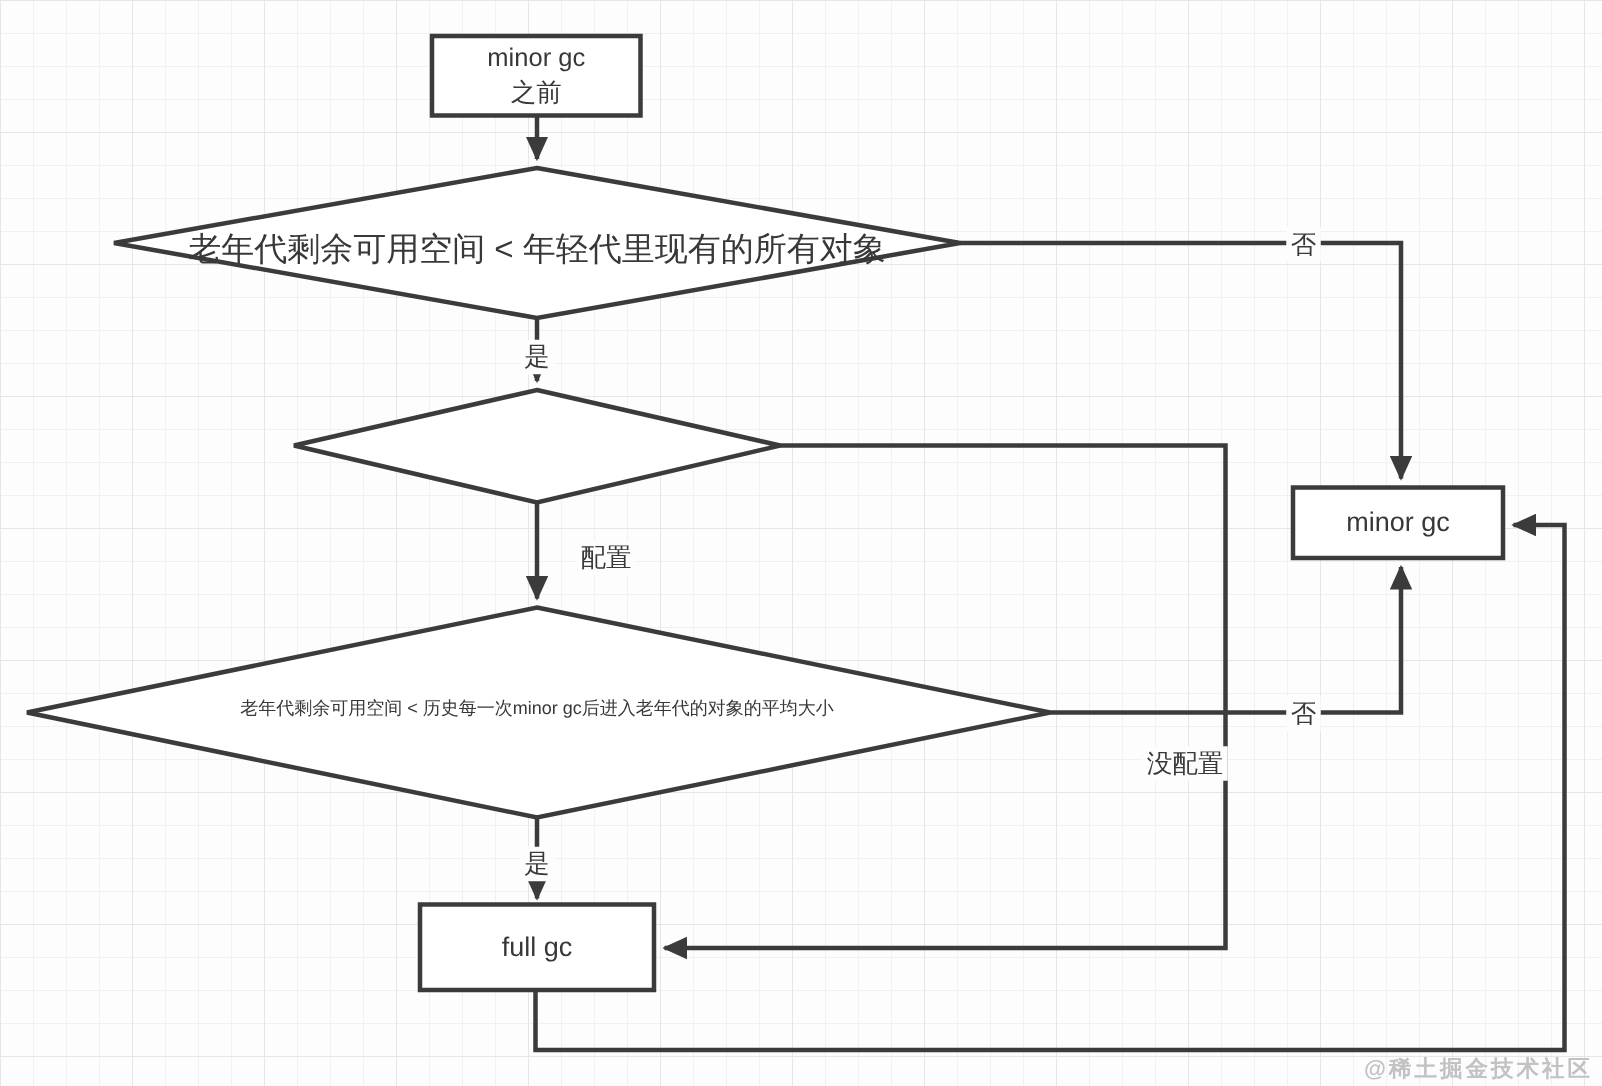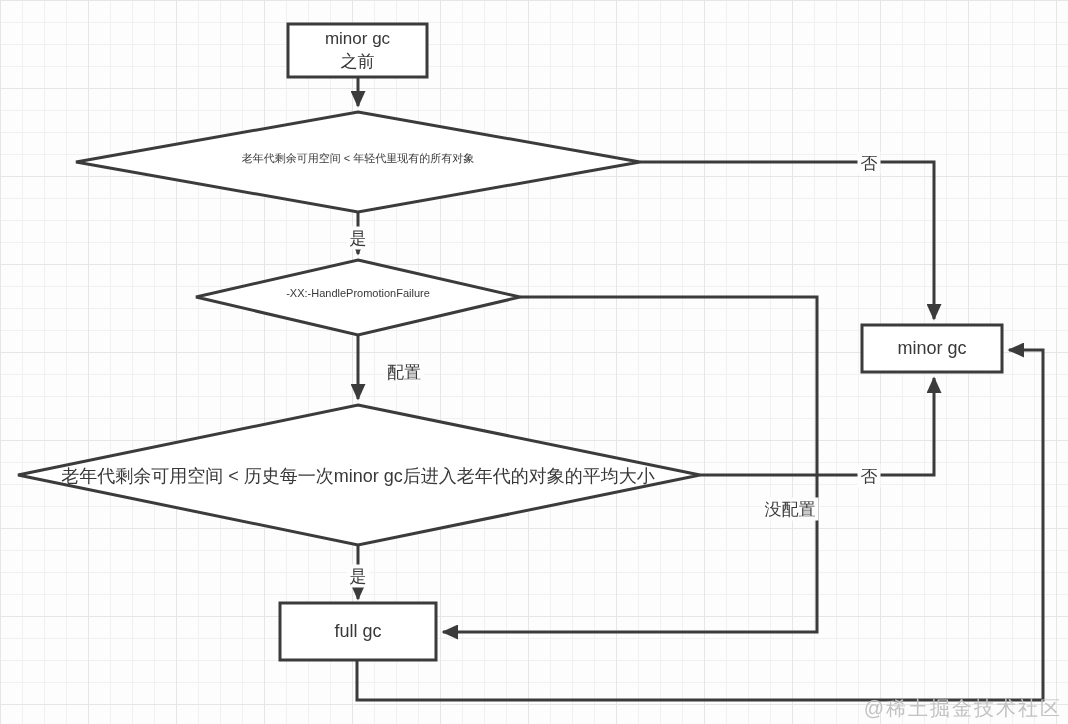--- a/index.html
+++ b/index.html
@@ -32,21 +32,21 @@
     stroke-width: 3;
   }
   .edge {
     fill: none;
     stroke: #3b3b3b;
     stroke-width: 3;
   }
   .node-text {
     position: absolute;
     color: #383838;
-    font-size: 11px;
+    font-size: 22px;
     text-align: center;
     white-space: nowrap;
     line-height: 1.35;
   }
   .start-text {
     position: absolute;
     display: flex;
     flex-direction: column;
     align-items: center;
     justify-content: center;
@@ -69,23 +69,24 @@
     color: #3a3a3a;
     font-size: 17px;
     padding: 0 3px;
     white-space: nowrap;
   }
   .watermark {
     position: absolute;
     right: 6px;
     bottom: 2px;
     color: #c2c2c2;
-    font-size: 20px;
+    font-size: 15px;
     letter-spacing: 2px;
     white-space: nowrap;
+    font-weight: bold;
   }
 </style>
 </head>
 <body>
 
 <div class="canvas">
 
   <svg class="flow" viewBox="0 0 1068 724" xmlns="http://www.w3.org/2000/svg">
     <defs>
       <marker id="arrow" markerUnits="strokeWidth" markerWidth="6" markerHeight="5" viewBox="0 0 6 5" refX="5" refY="2.5" orient="auto">
@@ -110,23 +111,22 @@
     <rect class="node-shape" x="862" y="325" width="140" height="47"></rect>
   </svg>
 
   <div class="start-text" style="left:288px; top:24px; width:139px; height:53px;">
     <span>minor gc</span>
     <span>之前</span>
   </div>
 
   <div class="node-text" style="left:98px; top:151px; width:520px;">老年代剩余可用空间 &lt; 年轻代里现有的所有对象</div>
 
-  <div class="node-text" style="left:198px; top:286px; width:320px;">-XX:-HandlePromotionFailure</div>
 
-  <div class="node-text" style="left:28px; top:464px; width:660px; font-size:18px;">老年代剩余可用空间 &lt; 历史每一次minor gc后进入老年代的对象的平均大小</div>
+  <div class="node-text" style="left:28px; top:464px; width:660px; font-size:12px;">老年代剩余可用空间 &lt; 历史每一次minor gc后进入老年代的对象的平均大小</div>
 
   <div class="box-text" style="left:280px; top:603px; width:156px; height:57px;">full gc</div>
 
   <div class="box-text" style="left:862px; top:325px; width:140px; height:47px;">minor gc</div>
 
   <div class="edge-label" style="left:358px; top:238px;">是</div>
   <div class="edge-label" style="left:869px; top:163px;">否</div>
   <div class="edge-label" style="left:360px; top:372px;margin-left:44px;">配置</div>
   <div class="edge-label" style="left:790px; top:509px;">没配置</div>
   <div class="edge-label" style="left:358px; top:576px;">是</div>

